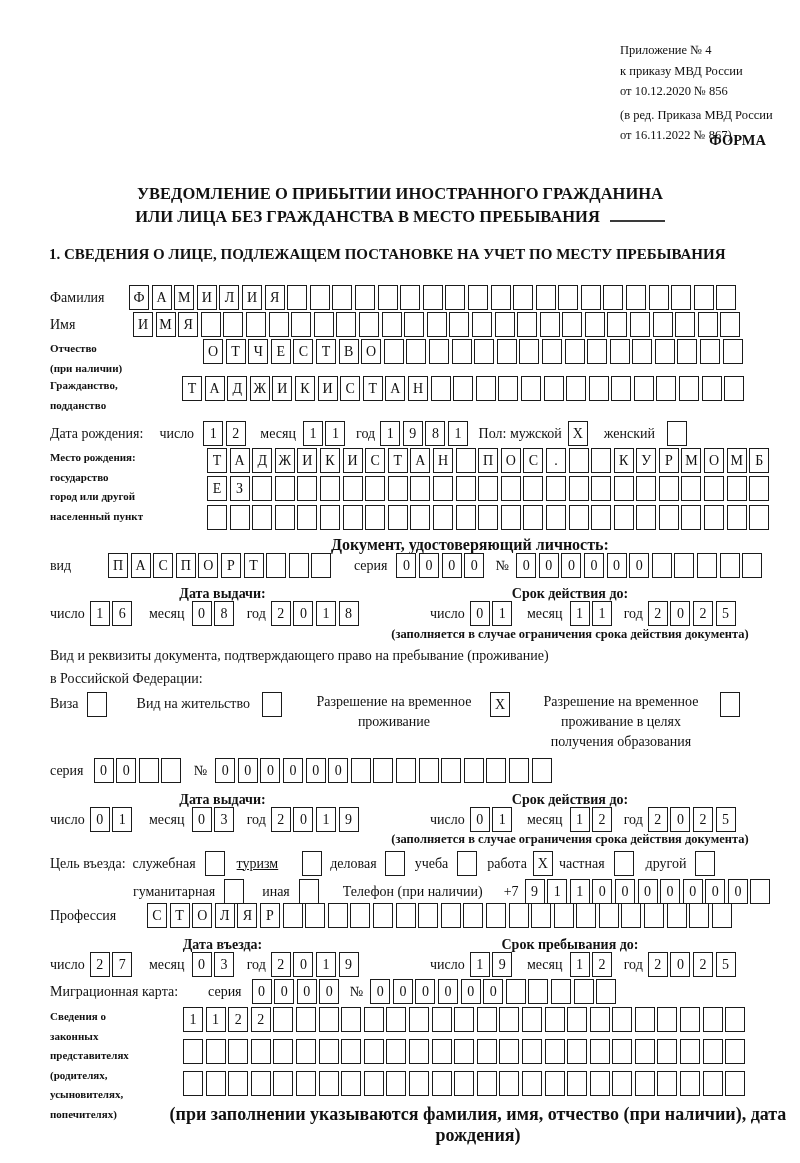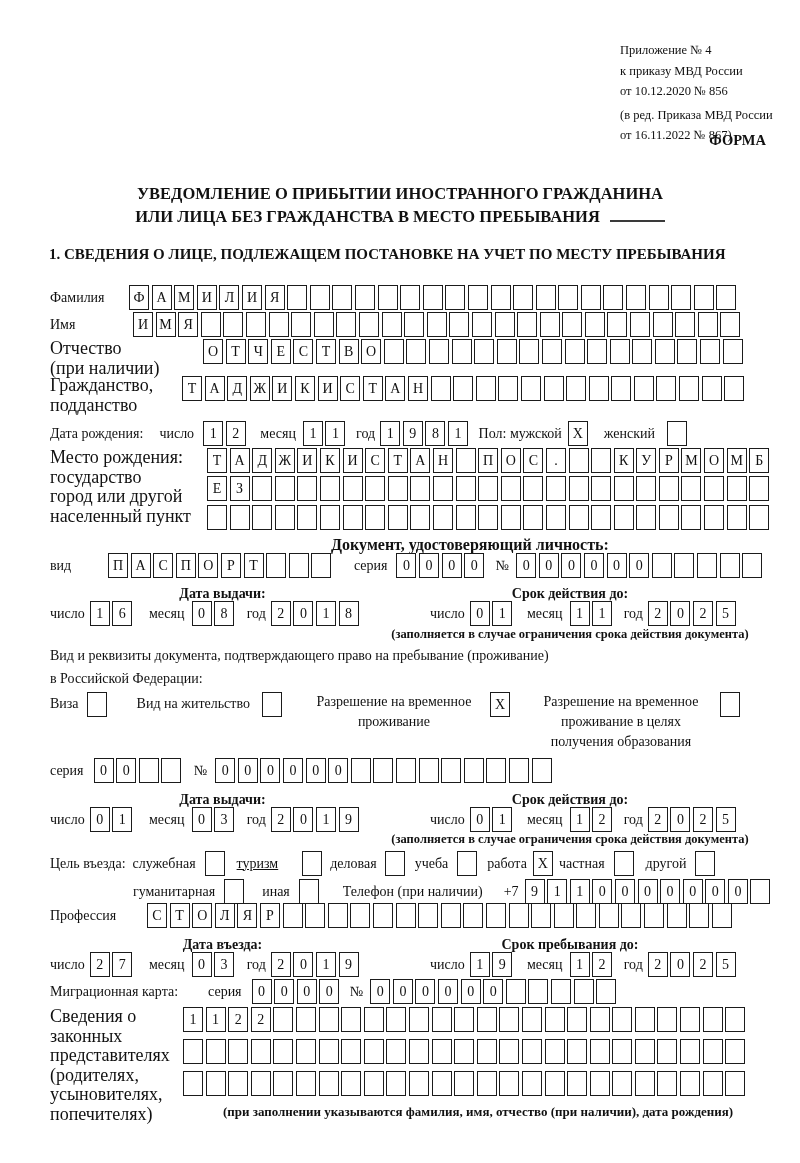--- a/index.html
+++ b/index.html
@@ -14,21 +14,21 @@
   .lbl{font-size:14px;line-height:18px;white-space:nowrap;}
   .b{font-weight:bold;}
   .small{font-size:12.5px;}
   .ctr{text-align:center;}
   .cells{display:flex;flex-wrap:nowrap;}
   .cell{
     flex:0 0 auto;width:18px;height:23px;border:1.8px solid #1b1b1b;
     margin-right:2.6px;display:flex;align-items:center;justify-content:center;
     font-size:14px;line-height:23px;background:#fff;
   }
-  .lblcol div{font-size:18px;line-height:19.5px;white-space:nowrap;}
+  .lblcol div{font-size:11px;line-height:19.5px;white-space:nowrap;font-weight:bold;}
   .boxrows .cells{margin-bottom:3.4px;}
   .optlbl{font-size:14px;line-height:20px;text-align:center;}
   .uline{display:inline-block;width:55px;border-bottom:2.5px solid #3a3a3a;height:1px;margin-left:10px;}
   .title{font-size:16.5px;font-weight:bold;line-height:23px;text-align:center;width:100%;}
   .apx{font-size:12.5px;line-height:20.5px;}
 </style>
 </head>
 <body>
 
 <div class="page">
@@ -689,15 +689,15 @@
         <span class="cell"></span>
         <span class="cell"></span>
         <span class="cell"></span>
         <span class="cell"></span>
         <span class="cell"></span>
         <span class="cell"></span>
         <span class="cell"></span>
         <span class="cell"></span>
       </span>
   </div>
-  <div class="abs b ctr" style="left:156px;top:1104px;width:644px;font-size:13px;">(при заполнении указываются фамилия, имя, отчество (при наличии), дата рождения)</div>
+  <div class="abs b ctr" style="left:156px;top:1104px;width:644px;font-size:18px;">(при заполнении указываются фамилия, имя, отчество (при наличии), дата рождения)</div>
 
 </div>
 
 </body></html>

